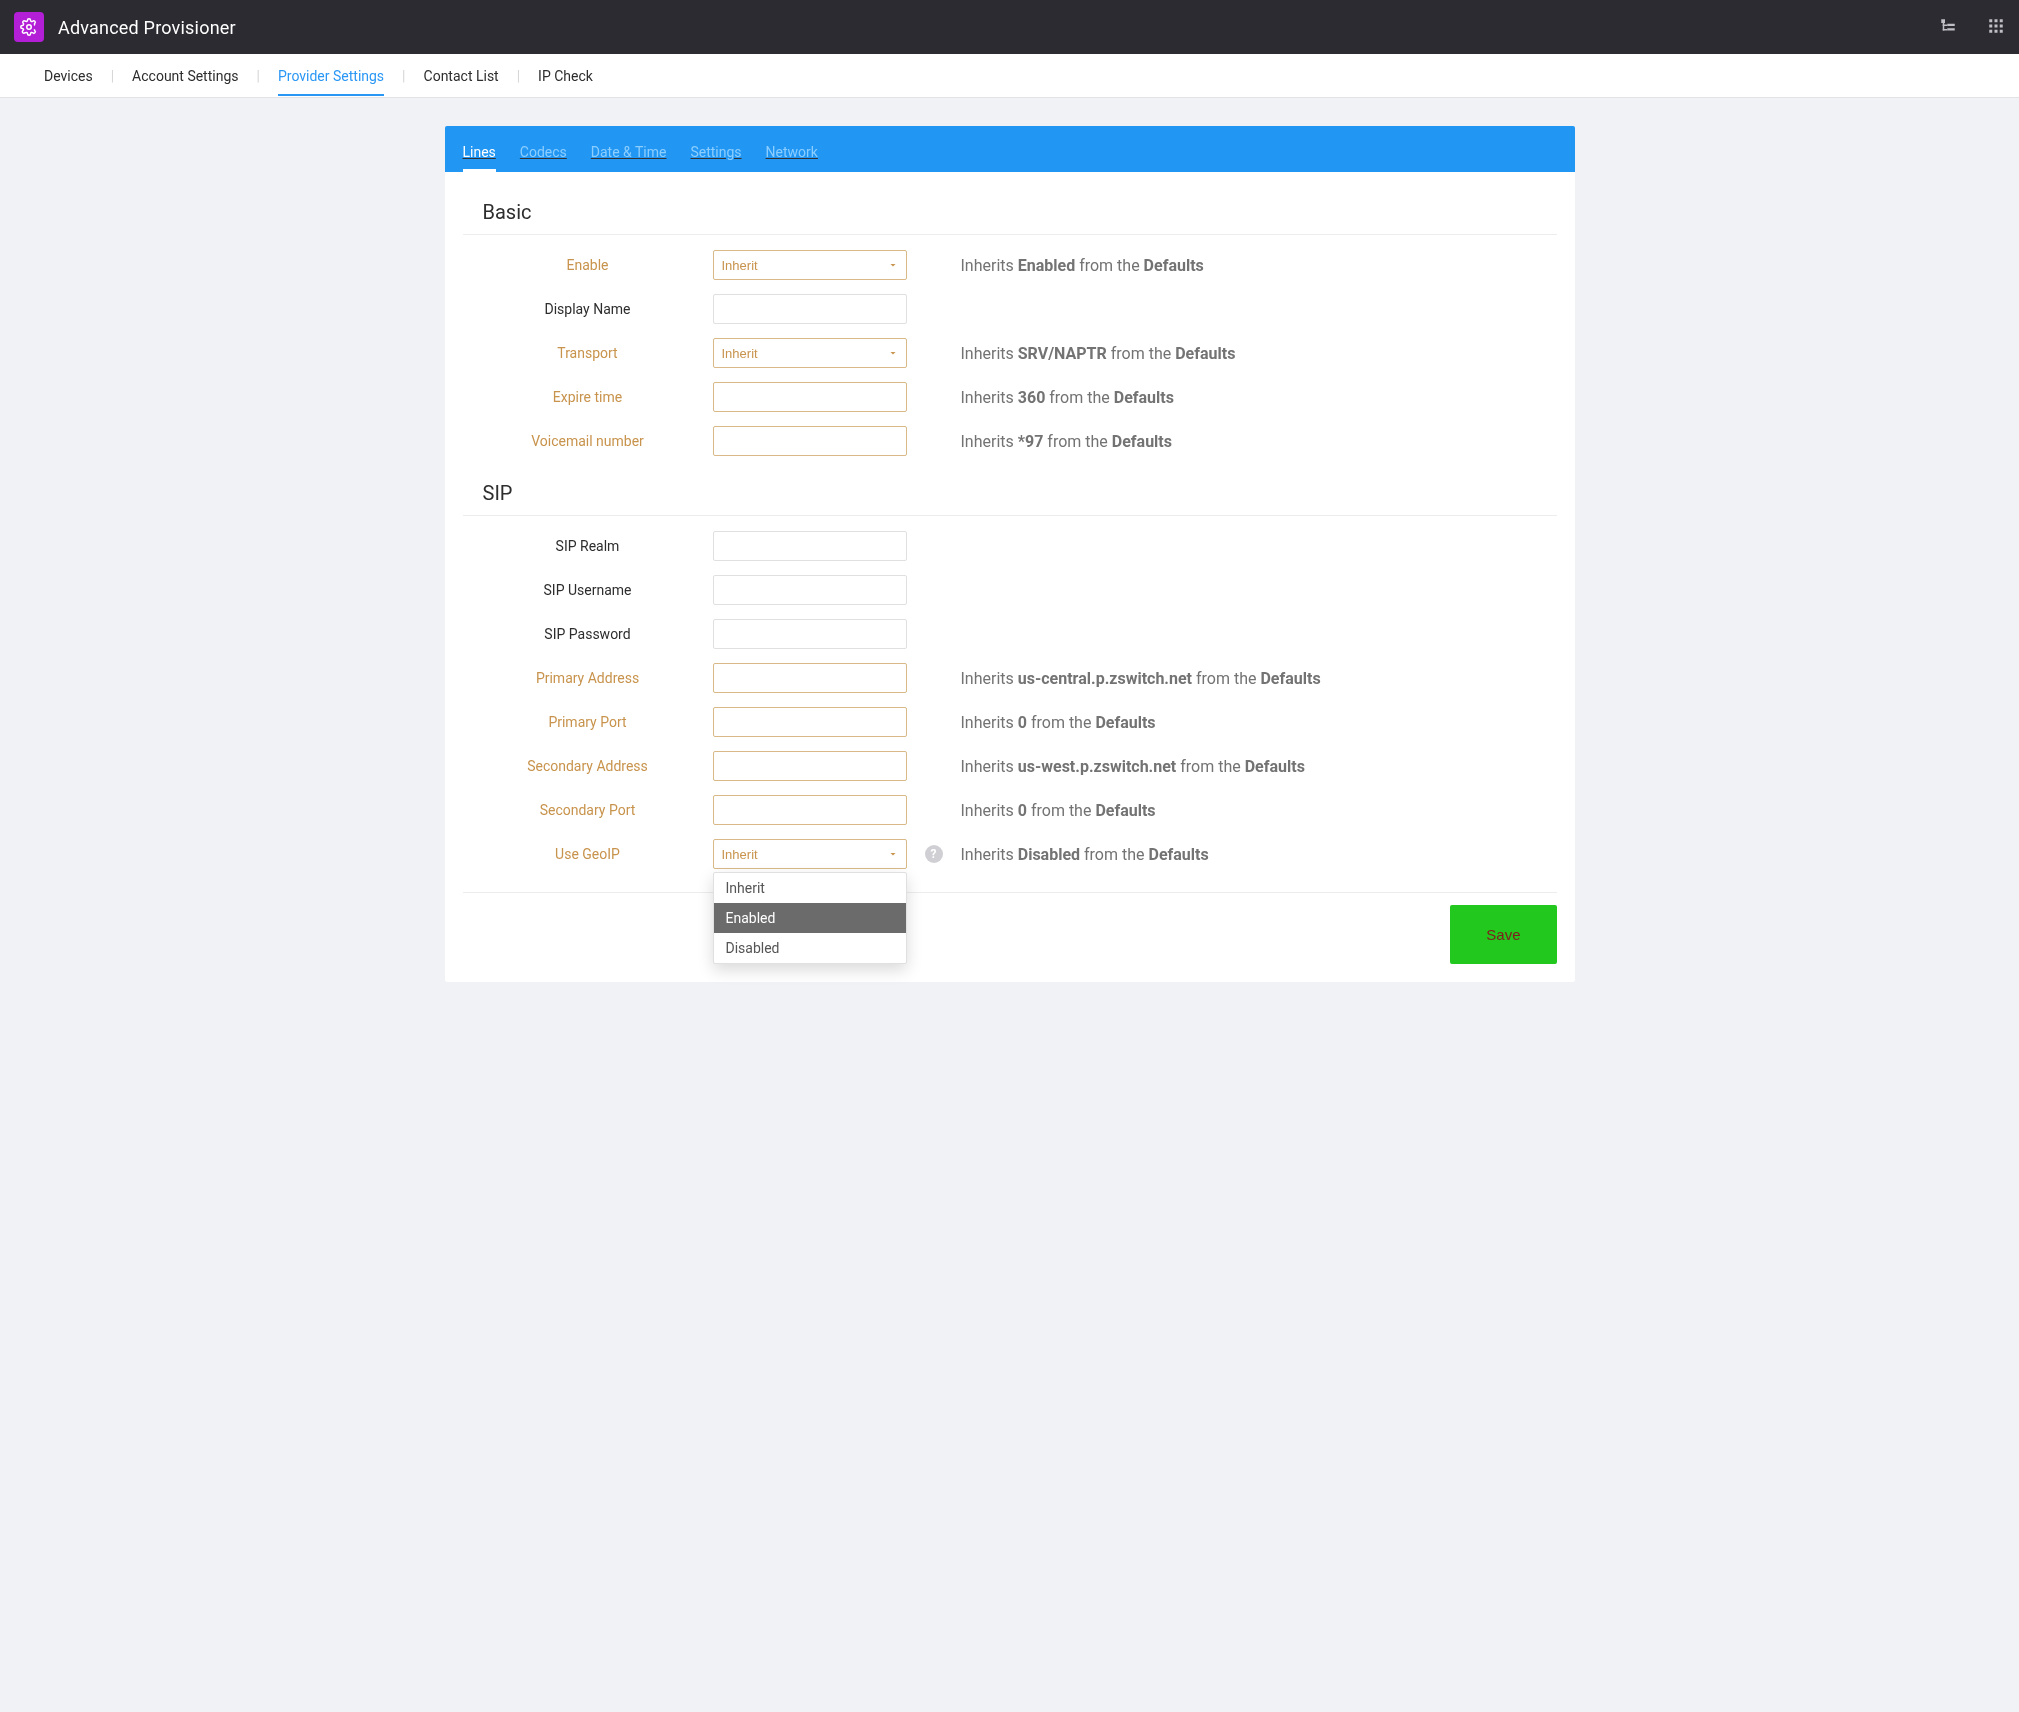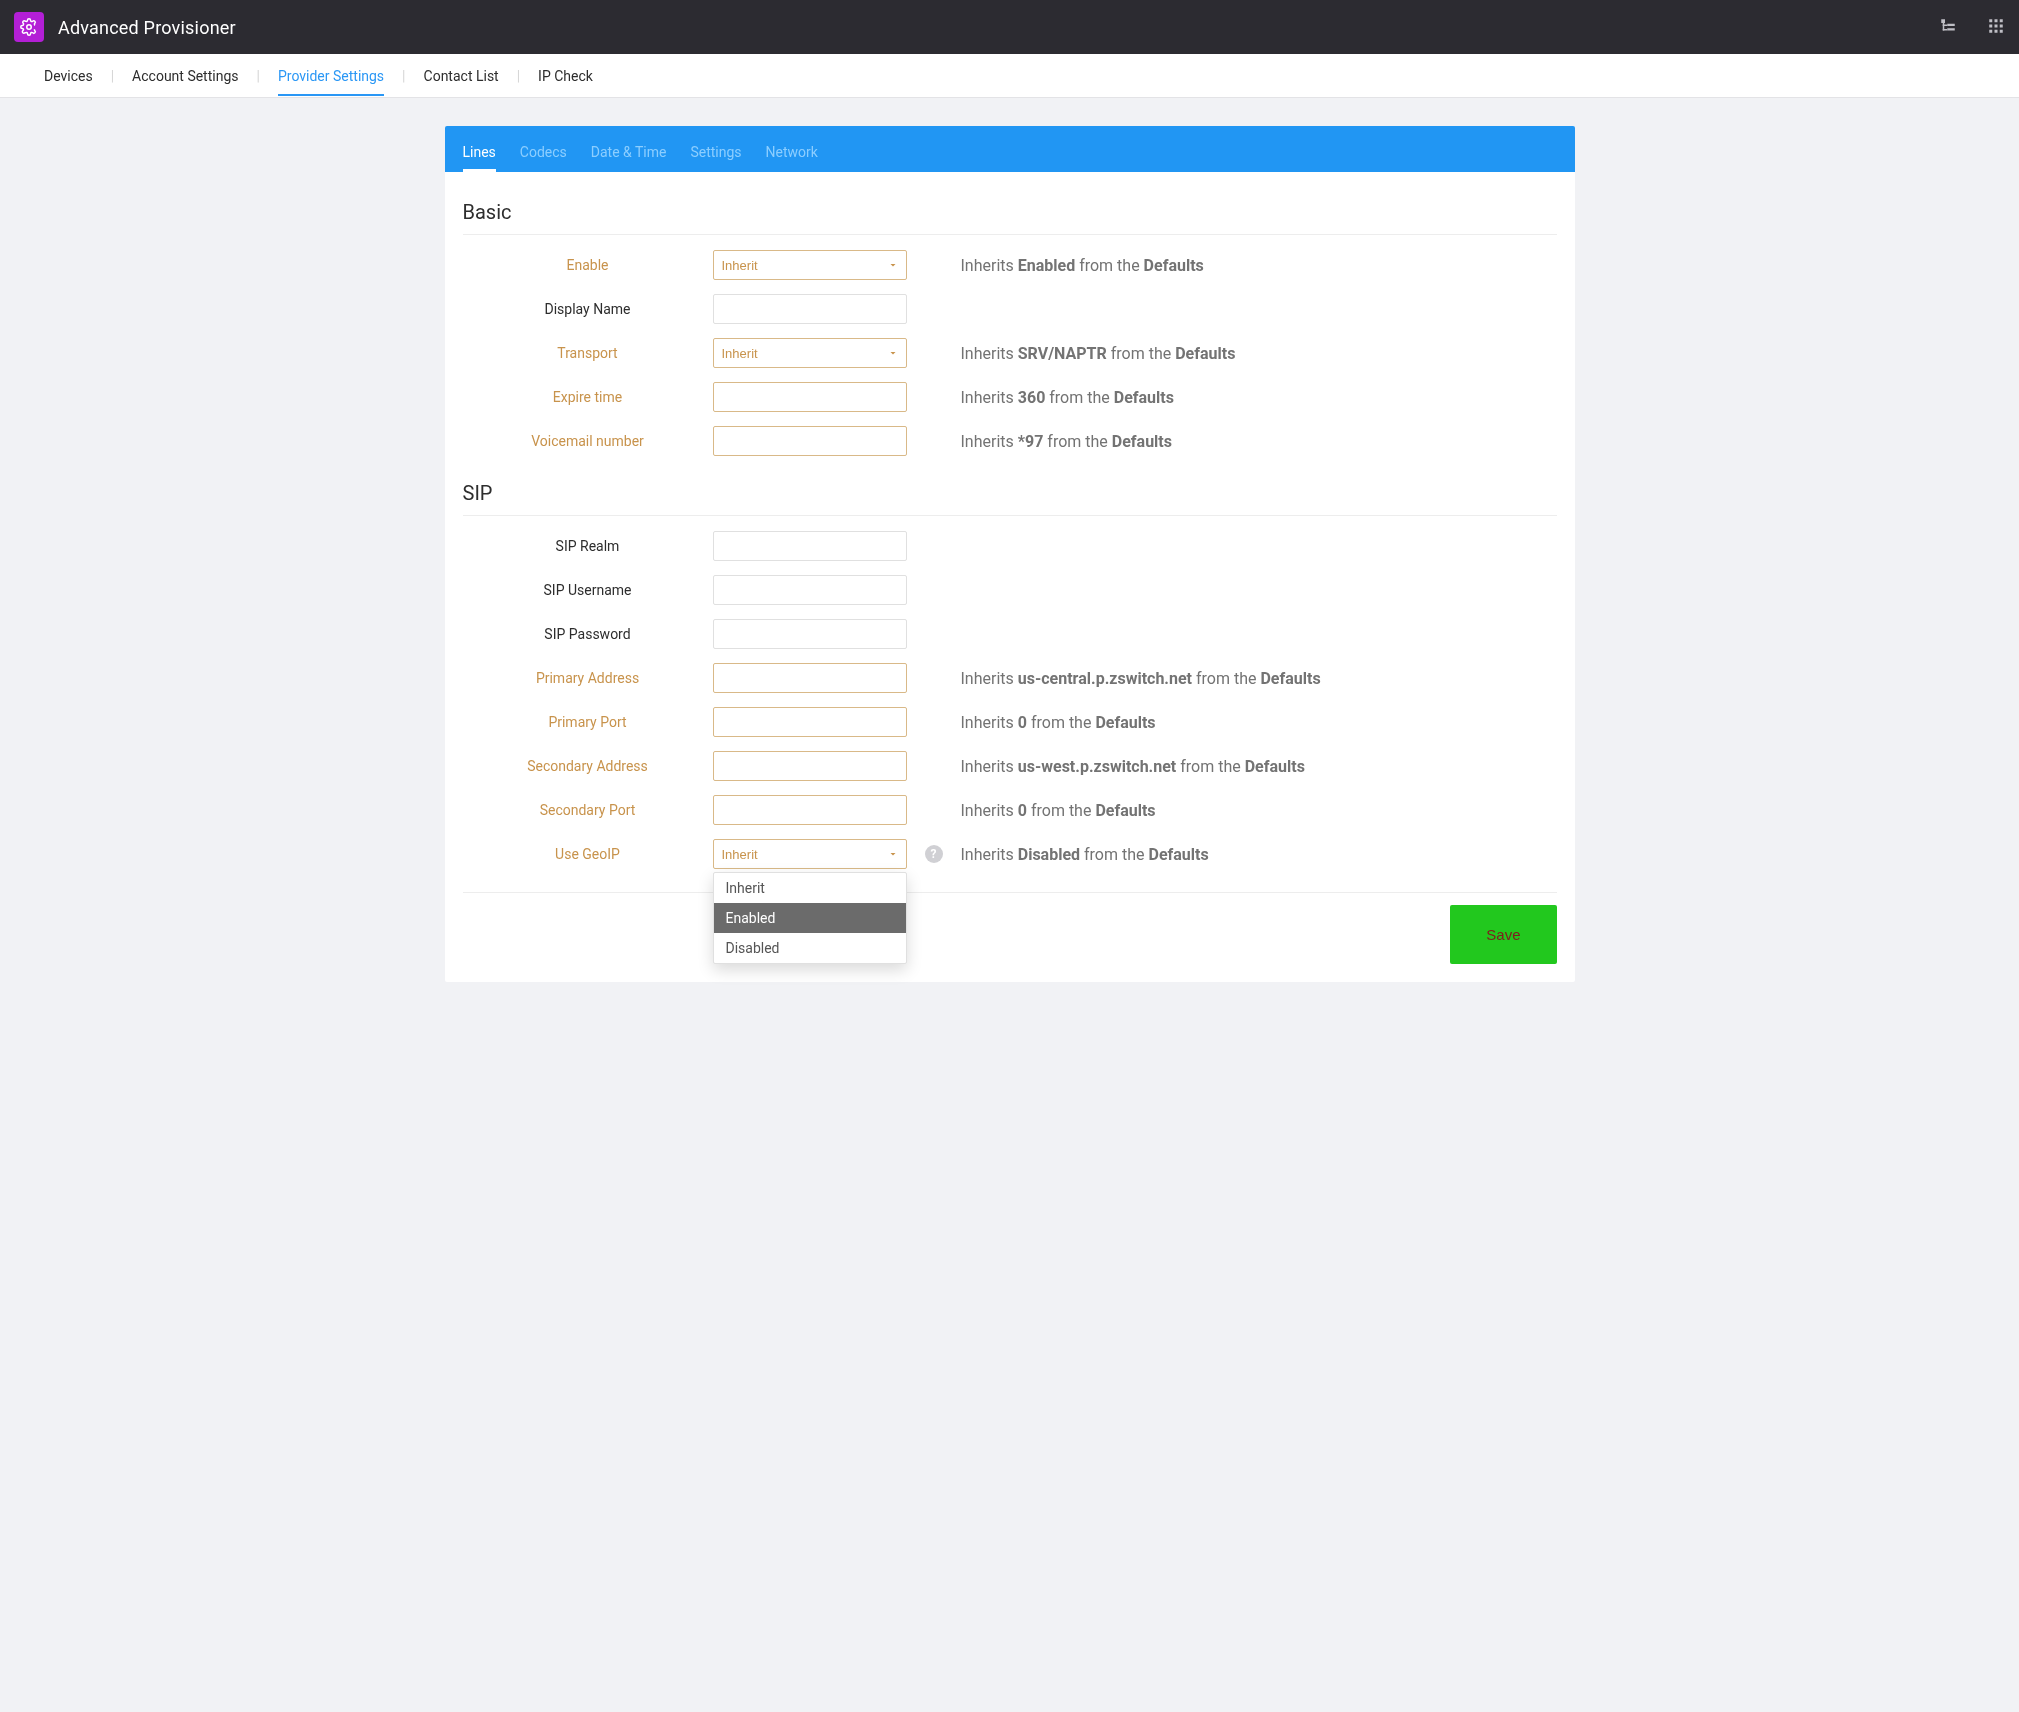--- a/index.html
+++ b/index.html
@@ -60,20 +60,21 @@
   margin: 28px auto 40px;
 }
 .sub-tabs {
   background: #2196f3;
   border-top-left-radius: 2px;
   border-top-right-radius: 2px;
   height: 46px;
   display: flex;
   align-items: flex-end;
   padding: 0 18px;
+  text-decoration: underline;
 }
 .sub-tabs a {
   color: #8cceff;
   text-decoration: none;
   font-size: 14px;
   padding: 14px 0 12px;
   margin-right: 24px;
   position: relative;
 }
 .sub-tabs a.active { color: #fff; }
@@ -87,20 +88,21 @@
   background:#fff;
   border-bottom-left-radius:2px;
   border-bottom-right-radius:2px;
   padding: 28px 18px 18px 18px;
 }
 .section-title {
   font-size: 20px;
   font-weight: 400;
   color: #2e2e2e;
   margin-bottom: 10px;
+  margin-left: 20px;
 }
 .section-rule { border: none; border-top: 1px solid #ededed; margin-bottom: 8px; }
 .form-row {
   display: grid;
   grid-template-columns: 250px 212px 36px 1fr;
   align-items: center;
   min-height: 44px;
 }
 .form-label { font-size: 14px; text-align: center; }
 .form-label.inherit { color: #c8934c; }

